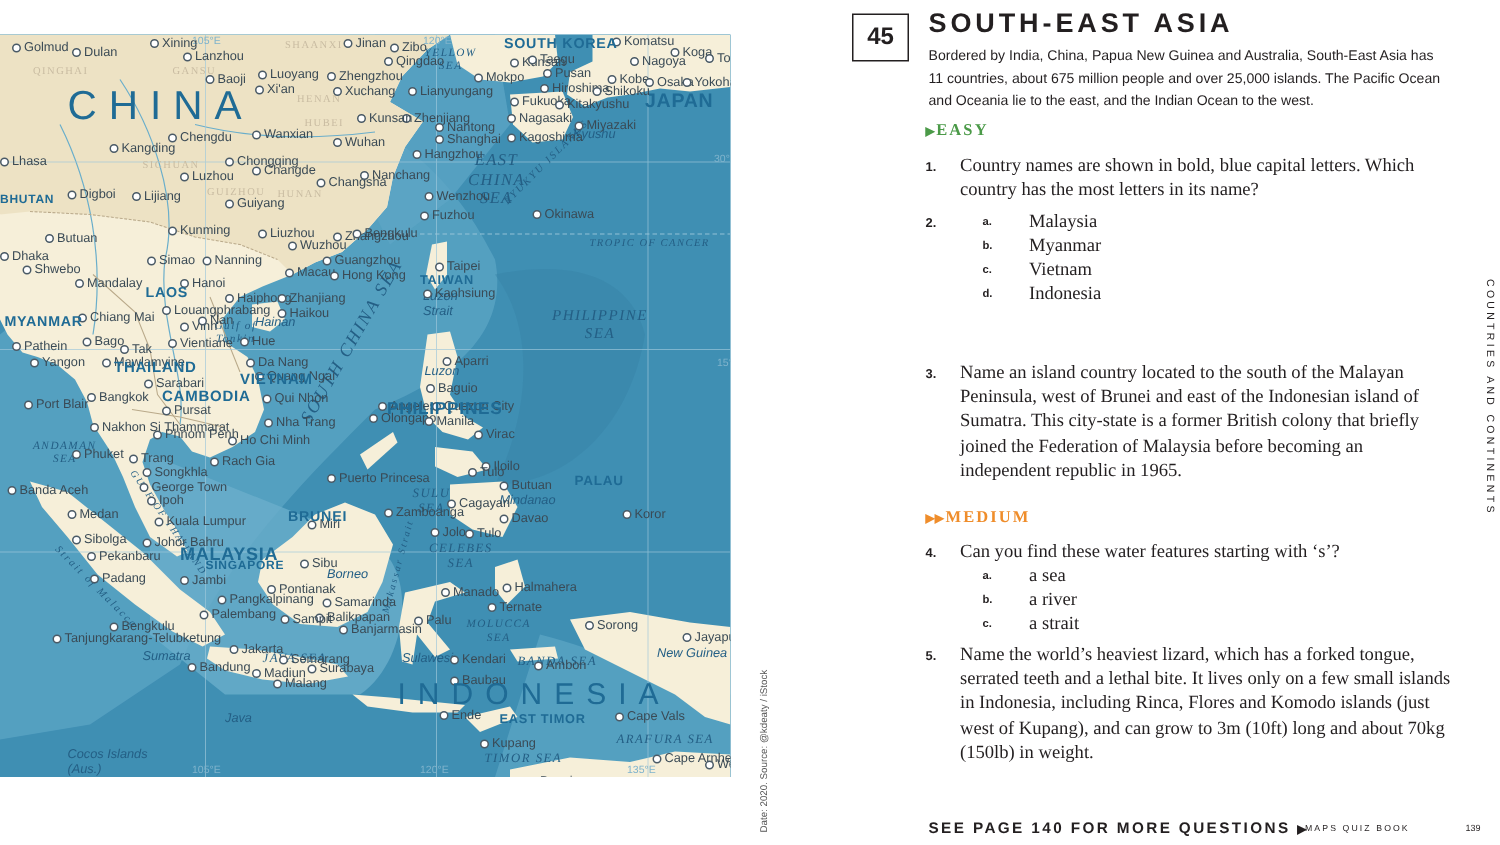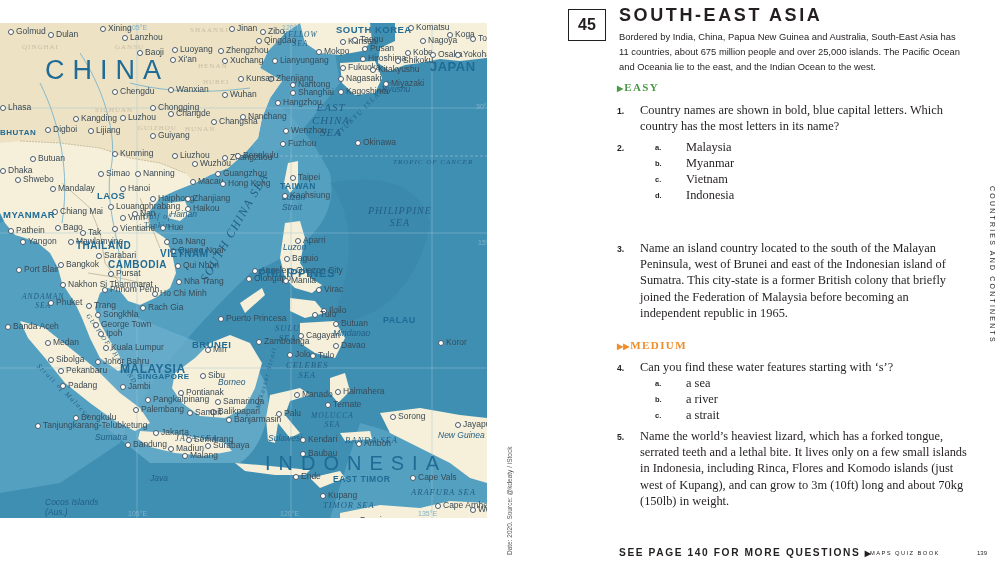--- a/index.html
+++ b/index.html
@@ -179,21 +179,21 @@
       <div class="map-label lbl-city" style="left: 137px; top: 25px;">Baoji</div>
       <div class="map-label lbl-city" style="left: 170px; top: 32px;">Xi'an</div>
       <div class="map-label lbl-city" style="left: 172px; top: 22px;">Luoyang</div>
       <div class="map-label lbl-city" style="left: 218px; top: 23px;">Zhengzhou</div>
       <div class="map-label lbl-city" style="left: 229px; top: 1px;">Jinan</div>
       <div class="map-label lbl-city" style="left: 260px; top: 4px;">Zibo</div>
       <div class="map-label lbl-city" style="left: 256px; top: 13px;">Qingdao</div>
       <div class="map-label lbl-city" style="left: 112px; top: 64px;">Chengdu</div>
       <div class="map-label lbl-city" style="left: 168px; top: 62px;">Wanxian</div>
       <div class="map-label lbl-city" style="left: 222px; top: 67px;">Wuhan</div>
-      <div class="map-label lbl-city" style="left: 73px; top: 91px;">Kangding</div>
+      <div class="map-label lbl-city" style="left: 73px; top: 71px;">Kangding</div>
       <div class="map-label lbl-city" style="left: 150px; top: 80px;">Chongqing</div>
       <div class="map-label lbl-city" style="left: 120px; top: 90px;">Luzhou</div>
       <div class="map-label lbl-city" style="left: 168px; top: 86px;">Changde</div>
       <div class="map-label lbl-city" style="left: 211px; top: 94px;">Changsha</div>
       <div class="map-label lbl-city" style="left: 0px; top: 80px;">Lhasa</div>
       <div class="map-label lbl-city" style="left: 88px; top: 103px;">Lijiang</div>
       <div class="map-label lbl-city" style="left: 150px; top: 108px;">Guiyang</div>
       <div class="map-label lbl-city" style="left: 45px; top: 102px;">Digboi</div>
       <div class="map-label lbl-city" style="left: 112px; top: 126px;">Kunming</div>
       <div class="map-label lbl-city" style="left: 172px; top: 128px;">Liuzhou</div>
@@ -276,21 +276,21 @@
       <div class="map-label lbl-city" style="left: 283px; top: 253px;">Manila</div>
       <div class="map-label lbl-city" style="left: 316px; top: 262px;">Virac</div>
       <div class="map-label lbl-city" style="left: 285px; top: 283px; margin-left: 36px;">Iloilo</div>
       <div class="map-label lbl-city" style="left: 312px; top: 287px;">Tulo</div>
       <div class="map-label lbl-city" style="left: 333px; top: 296px;">Butuan</div>
       <div class="map-label lbl-city" style="left: 298px; top: 308px;">Cagayan</div>
       <div class="map-label lbl-city" style="left: 256px; top: 314px;">Zamboanga</div>
       <div class="map-label lbl-city" style="left: 333px; top: 318px;">Davao</div>
       <div class="map-label lbl-city" style="left: 287px; top: 327px;">Jolo</div>
       <div class="map-label lbl-city" style="left: 310px; top: 328px;">Tulo</div>
-      <div class="map-label lbl-city" style="left: 415px; top: 315px; margin-left: 23px;">Koror</div>
+      <div class="map-label lbl-city" style="left: 415px; top: 315px;">Koror</div>
       <div class="map-label lbl-city" style="left: 294px; top: 367px;">Manado</div>
       <div class="map-label lbl-city" style="left: 325px; top: 377px;">Ternate</div>
       <div class="map-label lbl-city" style="left: 335px; top: 364px;">Halmahera</div>
       <div class="map-label lbl-city" style="left: 390px; top: 389px;">Sorong</div>
       <div class="map-label lbl-city" style="left: 455px; top: 397px;">Jayapura</div>
       <div class="map-label lbl-city" style="left: 276px; top: 386px;">Palu</div>
       <div class="map-label lbl-city" style="left: 300px; top: 412px;">Kendari</div>
       <div class="map-label lbl-city" style="left: 356px; top: 416px;">Ambon</div>
       <div class="map-label lbl-city" style="left: 300px; top: 426px;">Baubau</div>
       <div class="map-label lbl-city" style="left: 293px; top: 449px;">Ende</div>

